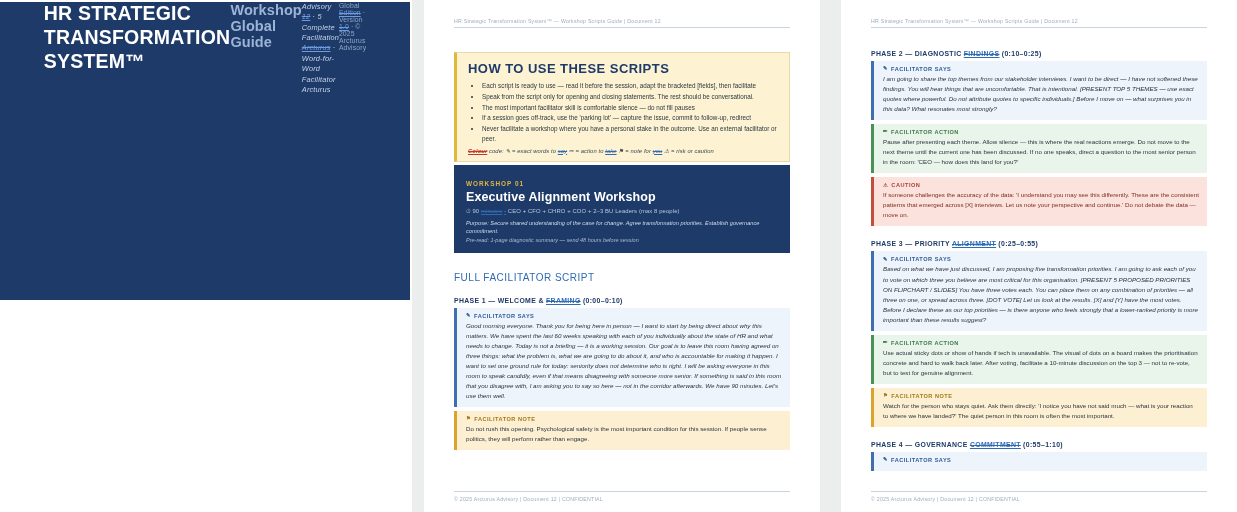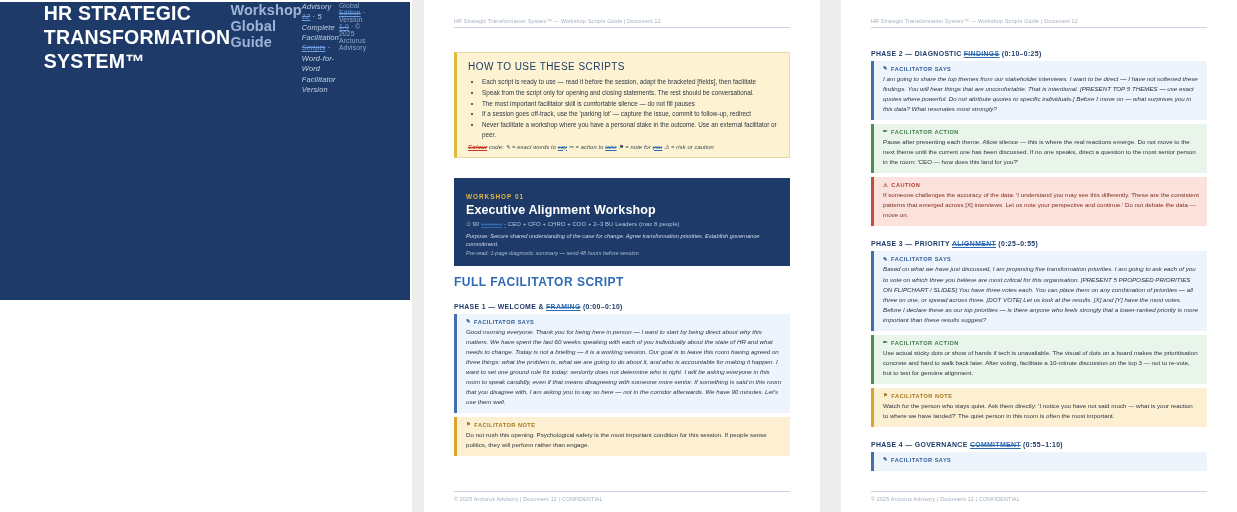--- a/index.html
+++ b/index.html
@@ -100,22 +100,22 @@
   .howto {
     margin-top: 24px;
     background: #fdf3d3;
     border: 1px solid #e6d persone;
     border: 1px solid #e7d9a8;
     border-left: 3px solid #e0b93c;
     padding: 8px 10px 7px 11px;
   }
   .howto h3 {
     margin: 0 0 5px 0;
-    font-size: 10px;
-    font-weight: normal;
+    font-size: 13px;
+    font-weight: bold;
     color: #1d3a68;
     letter-spacing: .45px;
   }
   .howto ul { margin: 0; padding-left: 14px; }
   .howto li {
     font-size: 6.3px;
     line-height: 1.55;
     color: #2d3540;
     margin-bottom: 1px;
   }
@@ -123,21 +123,21 @@
     margin-top: 4px;
     font-size: 5.8px;
     font-style: italic;
     color: #3a4450;
     letter-spacing: .1px;
   }
   .codeline .ckey { color: #c0392b; font-weight: bold; font-style: italic; text-decoration: underline line-through; }
 
   
   .ws-banner {
-    margin-top: 20px;
+    margin-top: 3px;
     background: #1d3a68;
     padding: 15px 12px 10px 12px;
   }
   .ws-kicker {
     color: #e3b53f;
     font-size: 6.4px;
     font-weight: bold;
     letter-spacing: 1px;
     margin-bottom: 3px;
   }
@@ -161,24 +161,24 @@
     line-height: 1.5;
   }
   .ws-preread {
     color: #aabbd4;
     font-size: 5.5px;
     font-style: italic;
     margin-top: 1px;
   }
 
   .section-title {
-    margin-top: 9px;
+    margin-top: 19px;
     color: #2f6bb3;
-    font-size: 12px;
-    font-weight: bold;
+    font-size: 10px;
+    font-weight: normal;
     letter-spacing: .5px;
   }
   .phase {
     margin-top: 14px;
     color: #1d3a68;
     font-size: 6.9px;
     font-weight: bold;
     letter-spacing: .35px;
   }
 
@@ -224,22 +224,22 @@
 <div class="viewport">
 
   <div class="page cover">
     <div class="cover-inner">
       <h1 class="cover-title">HR STRATEGIC TRANSFORMATION SYSTEM™</h1>
       <h2 class="cover-sub">Workshop Global Guide</h2>
       <div class="cover-meta">
         <span>Advisory</span>
         <span class="lnk strike">12</span>
         <span>·  5 Complete Facilitation</span>
-        <span class="lnk strike">Scripts</span>
-        <span>·  Word-for-Word Facilitator Version</span>
+        <span class="lnk strike">Arcturus</span>
+        <span>·  Word-for-Word Facilitator Arcturus</span>
       </div>
       <div class="cover-legal">
         <span>Global</span>
         <span class="lnk strike">Edition</span>
         <span>·  Version</span>
         <span class="lnk strike">1.0</span>
         <span>·  © 2025 Arcturus Advisory</span>
       </div>
     </div>
   </div>

